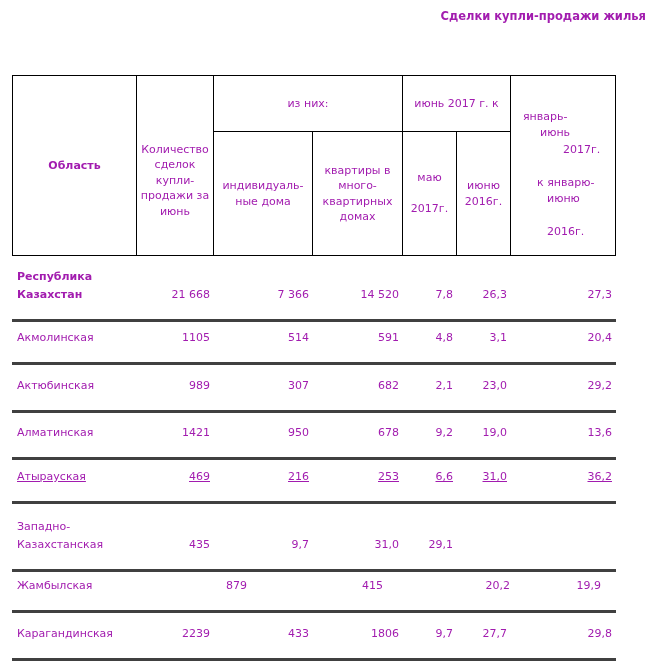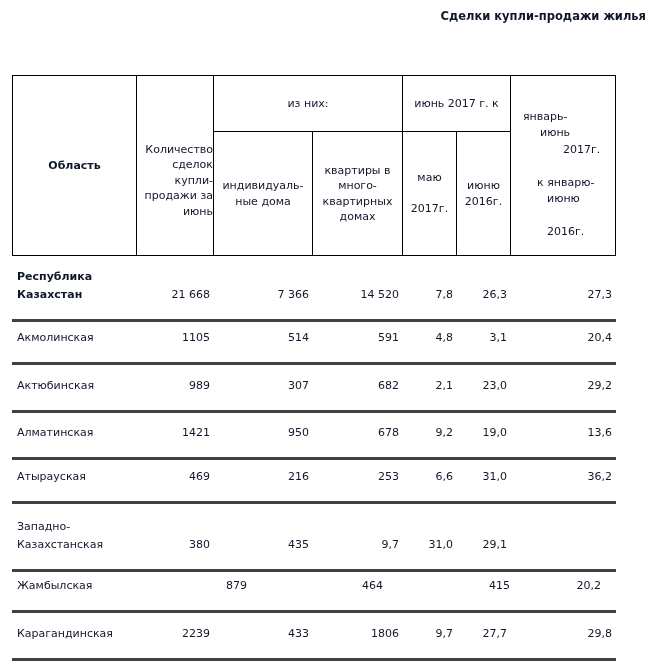--- a/index.html
+++ b/index.html
@@ -1,18 +1,18 @@
 <!DOCTYPE html>
 <html><head>
 <meta charset="utf-8">
 <style>
   html,body{margin:0;padding:0;background:#ffffff;}
   .page{
     position:relative;width:653px;height:671px;background:#ffffff;
-    font-family:"DejaVu Sans","Liberation Sans",sans-serif;color:#0f172a;
+    font-family:"DejaVu Sans","Liberation Sans",sans-serif;color:#a21caf;
     overflow:hidden;
   }
   .doc-title{
     position:absolute;top:9px;right:7px;
     font-size:11.5px;font-weight:bold;letter-spacing:0;
   }
   .tbl{position:absolute;left:12px;top:75px;width:604px;}
   
   .thead{
     display:grid;
@@ -22,21 +22,21 @@
     border:1px solid #000;
     font-size:11px;line-height:15.5px;
   }
   .hcell{
     display:flex;flex-direction:column;justify-content:center;
     text-align:center;box-sizing:border-box;min-width:0;
   }
   .br{border-right:1px solid #000;}
   .bb{border-bottom:1px solid #000;}
   .h-region{grid-column:1;grid-row:1/3;font-weight:bold;}
-  .h-total{grid-column:2;grid-row:1/3;padding-top:30px;align-items:flex-end;}
+  .h-total{grid-column:2;grid-row:1/3;padding-top:30px;}
   .h-ofthem{grid-column:3/5;grid-row:1;}
   .h-june-to{grid-column:5/7;grid-row:1;align-items:center;}
   .h-jan{grid-column:7;grid-row:1/3;text-align:left;line-height:16.5px;padding-top:18px;}
   .h-ind{grid-column:3;grid-row:2;}
   .h-apt{grid-column:4;grid-row:2;}
   .h-may{grid-column:5;grid-row:2;}
   .h-jun16{grid-column:6;grid-row:2;}
   .h-jan .line:nth-child(1){margin-left:12px;}
   .h-jan .line:nth-child(2){margin-left:29px;}
   .h-jan .line:nth-child(3){margin-left:52px;}
@@ -50,21 +50,21 @@
     grid-template-columns:125px 77px 99px 90px 54px 54px 1fr;
     align-items:end;
     border-bottom:3px solid #404040;
     box-sizing:border-box;
     line-height:18px;
   }
   .drow:nth-child(1){height:66px;}
   .drow:nth-child(2){height:43px;}
   .drow:nth-child(3){height:48px;}
   .drow:nth-child(4){height:47px;}
-  .drow:nth-child(5){height:44px;}
+  .drow:nth-child(5){height:44px;text-decoration:underline;}
   .drow:nth-child(6){height:68px;}
   .drow:nth-child(7){height:41px;gap:37px;}
   .drow:nth-child(8){height:48px;}
   .rc{padding:0 6px 15px 5px;}
   .nc{text-align:right;padding:0 4px 15px 0;}
   .bold-row .rc{font-weight:bold;}
 </style>
 </head>
 <body>
 
@@ -168,31 +168,29 @@
     <div class="nc">469</div>
     <div class="nc">216</div>
     <div class="nc">253</div>
     <div class="nc">6,6</div>
     <div class="nc">31,0</div>
     <div class="nc">36,2</div>
   </div>
 
   <div class="drow">
     <div class="rc">Западно-Казахстанская</div>
-    <div class="nc">380</div>
     <div class="nc">435</div>
     <div class="nc">9,7</div>
     <div class="nc">31,0</div>
     <div class="nc">29,1</div>
   </div>
 
   <div class="drow">
     <div class="rc">Жамбылская</div>
     <div class="nc">879</div>
-    <div class="nc">464</div>
     <div class="nc">415</div>
     <div class="nc">20,2</div>
     <div class="nc">19,9</div>
     <div class="nc">11,1</div>
   </div>
 
   <div class="drow">
     <div class="rc">Карагандинская</div>
     <div class="nc">2239</div>
     <div class="nc">433</div>

